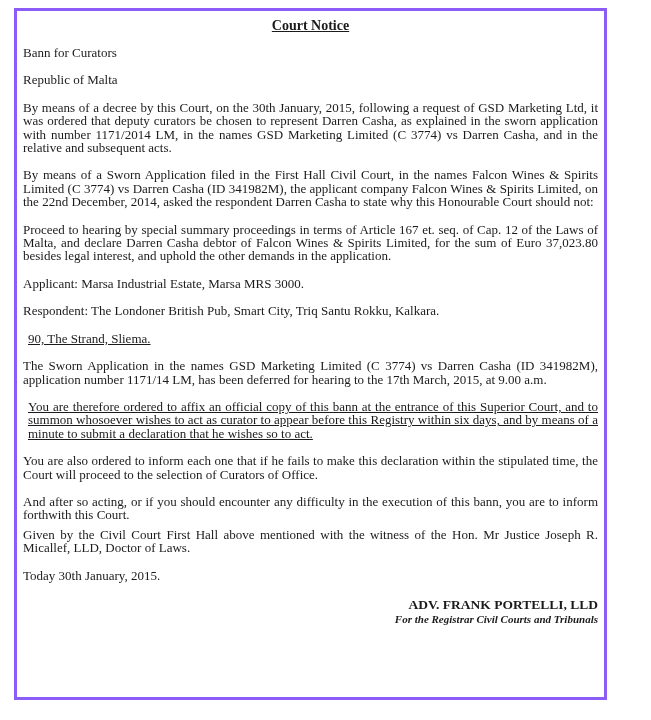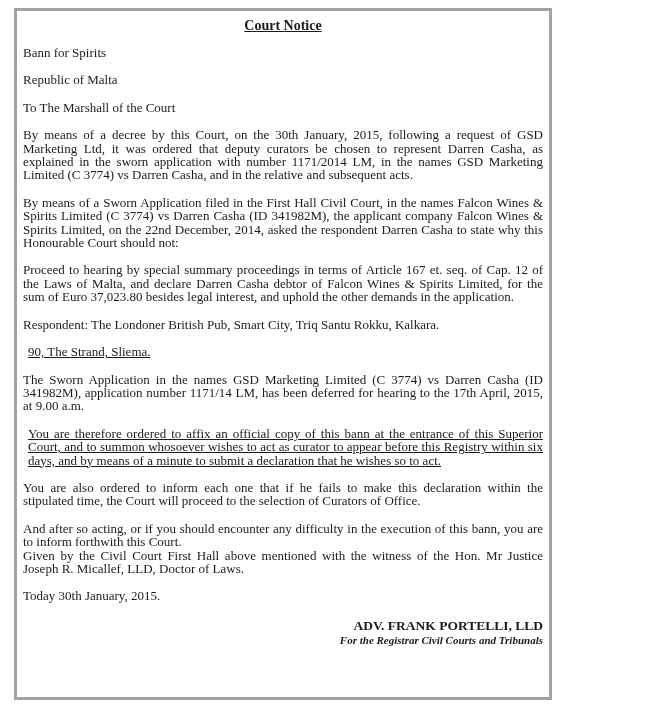--- a/index.html
+++ b/index.html
@@ -12,24 +12,24 @@
     height: 720px;
     position: relative;
     font-family: "Liberation Serif", "DejaVu Serif", serif;
     color: #1b1b1b;
     overflow: hidden;
   }
   .sheet {
     position: absolute;
     left: 14px;
     top: 8px;
-    width: 538px;
+    width: 593px;
     height: 692px;
     box-sizing: border-box;
-    border: 3px solid #a3a3a3;
+    border: 3px solid #8b5cf6;
     padding: 7px 6px 6px 6px;
     background: #ffffff;
   }
   .doc-title {
     text-align: center;
     font-weight: bold;
     font-size: 14px;
     line-height: 15px;
     margin: 0 0 13px 0;
   }
@@ -40,21 +40,21 @@
     margin: 0 0 14px 0;
     font-size: 13px;
     line-height: 13.4px;
     text-align: justify;
   }
   .sheet p.indent {
     padding-left: 5px;
     text-decoration: underline;
   }
   .sheet p.no-gap {
-    margin-bottom: 0;
+    margin-bottom: 6px;
   }
   .signature {
     text-align: right;
     margin-top: 16px;
   }
   .signature .sig-name {
     font-weight: bold;
     font-size: 13.5px;
     line-height: 14px;
   }
@@ -67,29 +67,29 @@
 </style>
 </head>
 <body>
 
 <div class="sheet">
 
   <div class="doc-title">
     <span>Court Notice</span>
   </div>
 
-  <p>Bann for Spirits</p>
+  <p>Bann for Curators</p>
   <p>Republic of Malta</p>
-  <p>To The Marshall of the Court</p>
   <p>By means of a decree by this Court, on the 30th January, 2015, following a request of GSD Marketing Ltd, it was ordered that deputy curators be chosen to represent Darren Casha, as explained in the sworn application with number 1171/2014 LM, in the names GSD Marketing Limited (C 3774) vs Darren Casha, and in the relative and subsequent acts.</p>
   <p>By means of a Sworn Application filed in the First Hall Civil Court, in the names Falcon Wines &amp; Spirits Limited (C 3774) vs Darren Casha (ID 341982M), the applicant company Falcon Wines &amp; Spirits Limited, on the 22nd December, 2014, asked the respondent Darren Casha to state why this Honourable Court should not:</p>
   <p>Proceed to hearing by special summary proceedings in terms of Article 167 et. seq. of Cap. 12 of the Laws of Malta, and declare Darren Casha debtor of Falcon Wines &amp; Spirits Limited, for the sum of Euro 37,023.80 besides legal interest, and uphold the other demands in the application.</p>
+  <p>Applicant: Marsa Industrial Estate, Marsa MRS 3000.</p>
   <p>Respondent: The Londoner British Pub, Smart City, Triq Santu Rokku, Kalkara.</p>
   <p class="indent">90, The Strand, Sliema.</p>
-  <p>The Sworn Application in the names GSD Marketing Limited (C 3774) vs Darren Casha (ID 341982M), application number 1171/14 LM, has been deferred for hearing to the 17th April, 2015, at 9.00 a.m.</p>
+  <p>The Sworn Application in the names GSD Marketing Limited (C 3774) vs Darren Casha (ID 341982M), application number 1171/14 LM, has been deferred for hearing to the 17th March, 2015, at 9.00 a.m.</p>
   <p class="indent">You are therefore ordered to affix an official copy of this bann at the entrance of this Superior Court, and to summon whosoever wishes to act as curator to appear before this Registry within six days, and by means of a minute to submit a declaration that he wishes so to act.</p>
   <p>You are also ordered to inform each one that if he fails to make this declaration within the stipulated time, the Court will proceed to the selection of Curators of Office.</p>
   <p class="no-gap">And after so acting, or if you should encounter any difficulty in the execution of this bann, you are to inform forthwith this Court.</p>
   <p>Given by the Civil Court First Hall above mentioned with the witness of the Hon. Mr Justice Joseph R. Micallef, LLD, Doctor of Laws.</p>
   <p>Today 30th January, 2015.</p>
 
   <div class="signature">
     <div class="sig-name">ADV. FRANK PORTELLI, LLD</div>
     <div class="sig-role">For the Registrar Civil Courts and Tribunals</div>
   </div>

